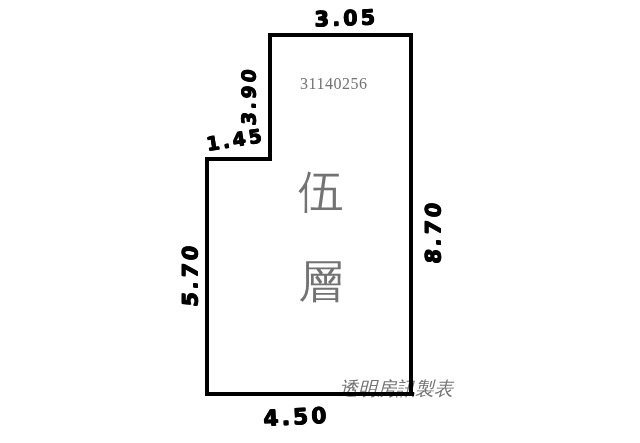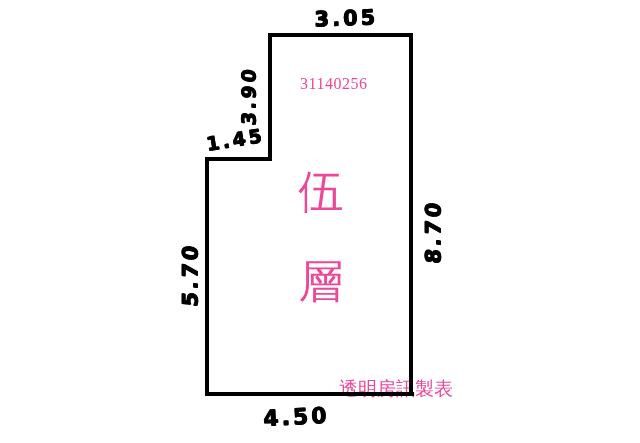--- a/index.html
+++ b/index.html
@@ -21,21 +21,21 @@
     z-index:2;
     text-shadow:0.8px 0 0 #000,0 0.8px 0 #000,0.8px 0.8px 0 #000;
   }
   .vert{
     display:flex;align-items:center;justify-content:center;
     transform:rotate(-90deg) skewX(-6deg);
   }
   .typed{
     position:absolute;
     font-family:"Liberation Serif","DejaVu Serif",serif;
-    color:#ec4899;
+    color:#737373;
     z-index:1;
   }
   .parcel{font-size:16px;line-height:17px;letter-spacing:0.5px;}
   .floor-char{font-size:45px;width:50px;text-align:center;}
   .credit{font-size:19px;letter-spacing:0px;white-space:nowrap;}
 </style>
 </head>
 <body>
 
 <div class="sheet">
@@ -59,15 +59,15 @@
 
   <div class="hand" style="left:252px;top:404px;width:88px;text-align:center;font-size:22px;transform:rotate(-3deg);">4.50</div>
 
   <div class="typed parcel" style="left:300px;top:75px;">
     <div>31140256</div>
   </div>
 
   <div class="typed floor-char" style="left:296px;top:162px;">伍</div>
   <div class="typed floor-char" style="left:296px;top:252px;">層</div>
 
-  <div class="typed credit" style="left:339px;top:376px;">透明房訊製表</div>
+  <div class="typed credit" style="left:339px;top:376px;font-style:italic;">透明房訊製表</div>
 
 </div>
 
 </body></html>

